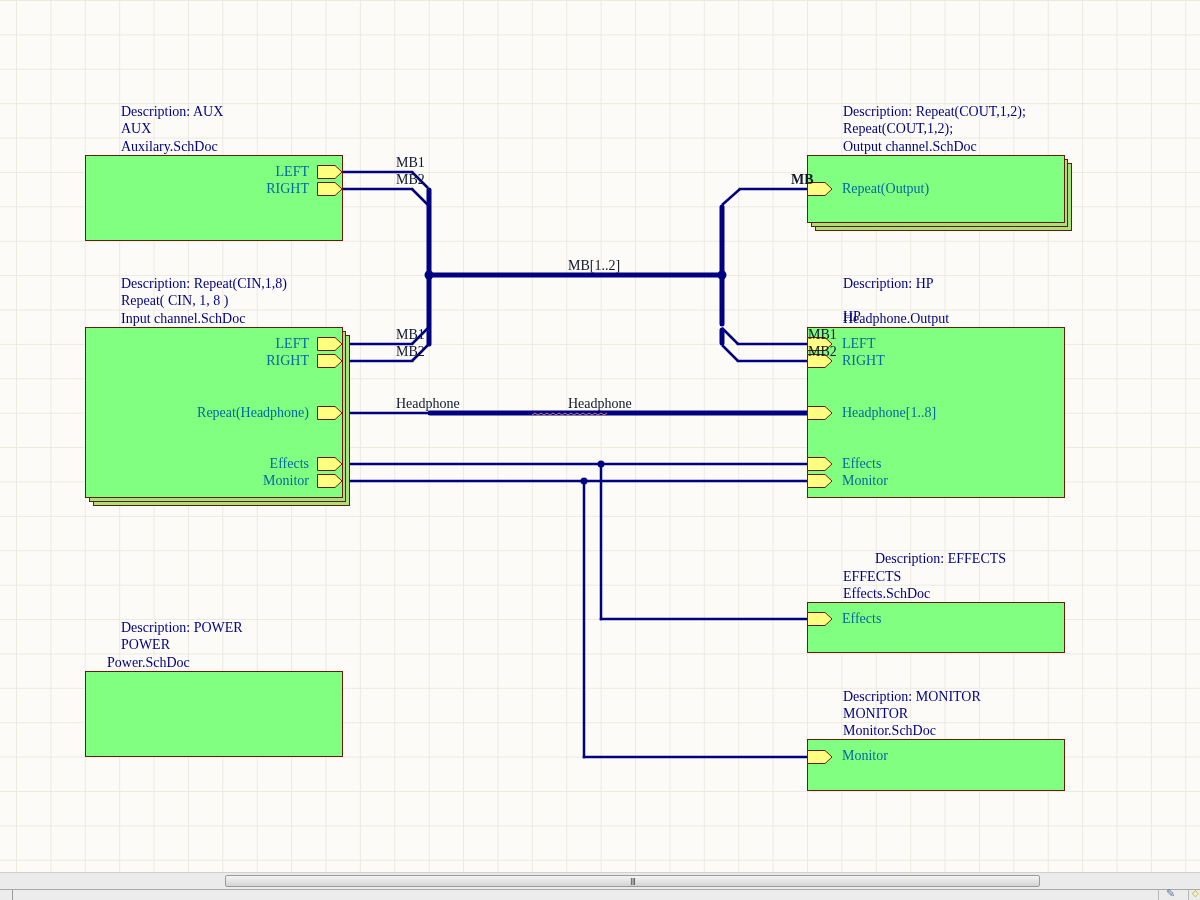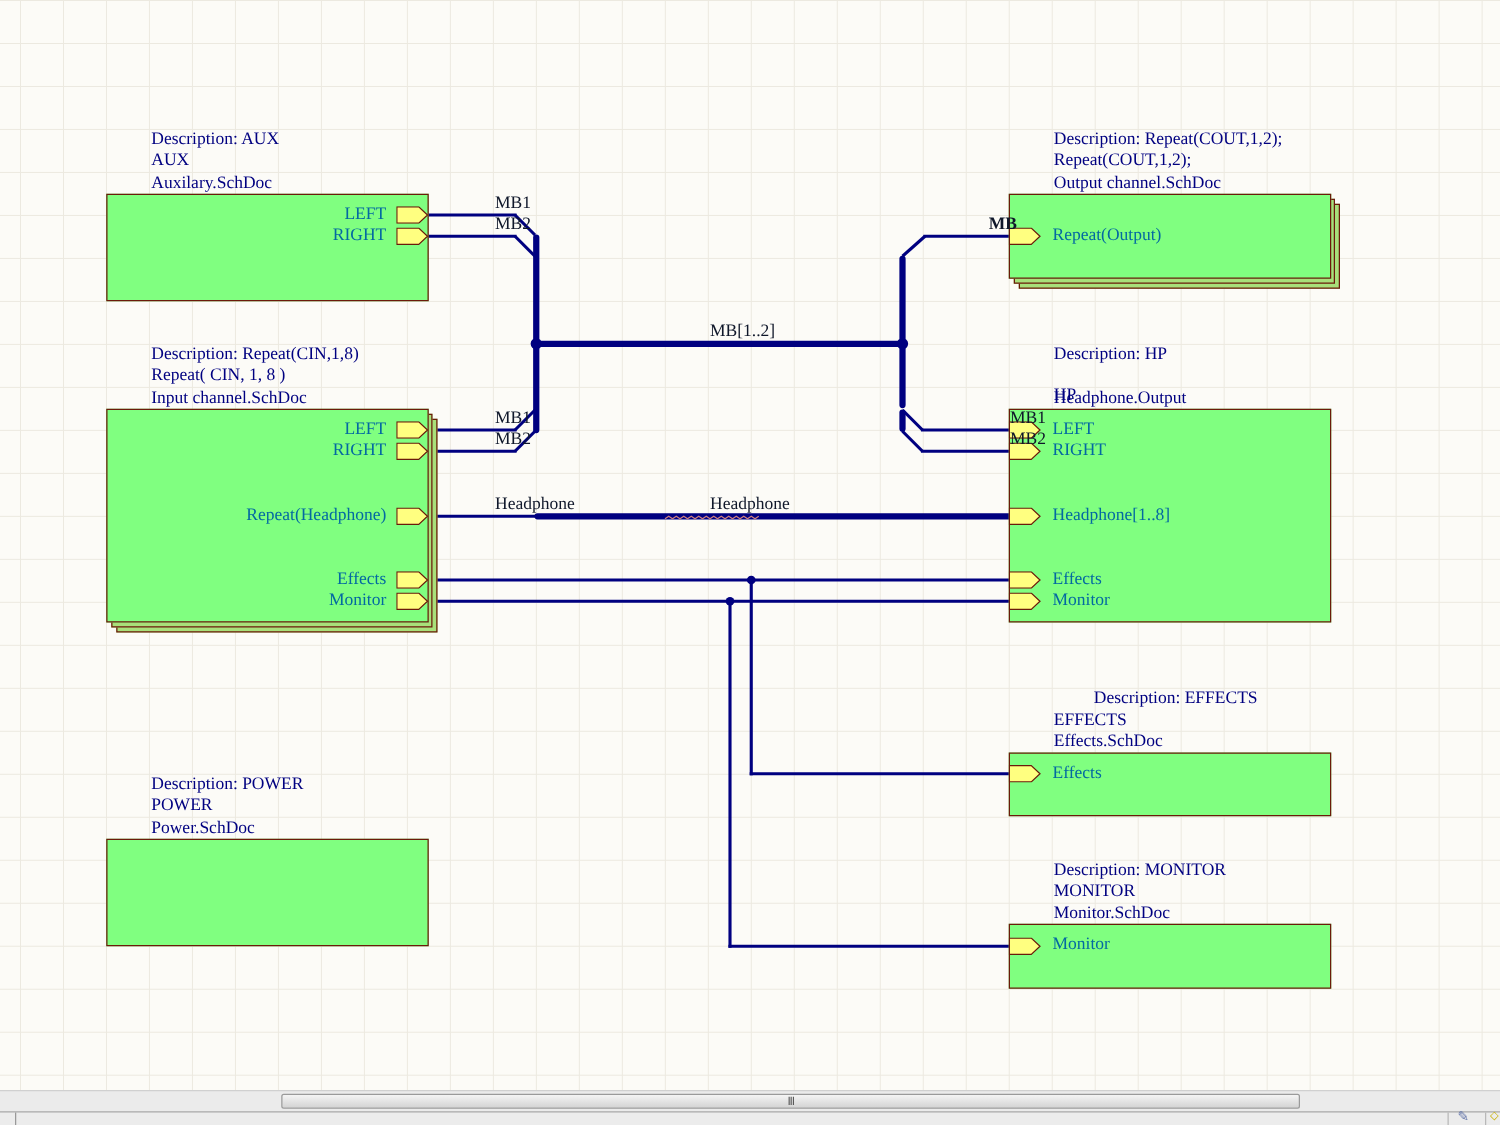--- a/index.html
+++ b/index.html
@@ -158,21 +158,21 @@
   </svg>
 <svg class="port" style="left:317px;top:457px;">
     <polygon points="0.5,0.5 18,0.5 25,7 18,13.5 0.5,13.5" fill="#ffff80" stroke="#6b1a0a"></polygon>
   </svg>
 <svg class="port" style="left:317px;top:474px;">
     <polygon points="0.5,0.5 18,0.5 25,7 18,13.5 0.5,13.5" fill="#ffff80" stroke="#6b1a0a"></polygon>
   </svg>
 
 <div class="sheet-label" style="left:85px;top:619px;">Description: POWER</div>
 <div class="sheet-label" style="left:85px;top:636px;">POWER</div>
-<div class="sheet-label" style="left:85px;top:654px;">Power.SchDoc</div>
+<div class="sheet-label" style="left:71px;top:654px;">Power.SchDoc</div>
 <div class="sheet" style="left:85px;top:671px;width:258px;height:86px;"></div>
 
 <div class="sheet-label" style="left:807px;top:103px;">Description: Repeat(COUT,1,2);</div>
 <div class="sheet-label" style="left:807px;top:120px;">Repeat(COUT,1,2);</div>
 <div class="sheet-label" style="left:807px;top:138px;">Output channel.SchDoc</div>
 <div class="sheet-stack" style="left:815px;top:163px;width:257px;height:68px;"></div>
 <div class="sheet-stack" style="left:811px;top:159px;width:257px;height:68px;"></div>
 <div class="sheet" style="left:807px;top:155px;width:258px;height:68px;"></div>
 <svg class="port" style="left:807px;top:182px;">
     <polygon points="0.5,0.5 18,0.5 25,7 18,13.5 0.5,13.5" fill="#ffff80" stroke="#6b1a0a"></polygon>

